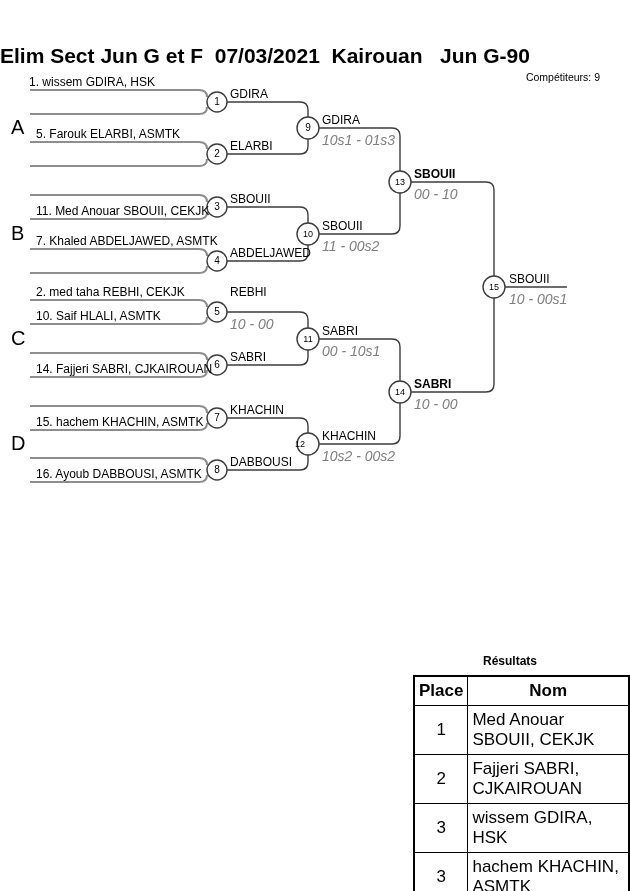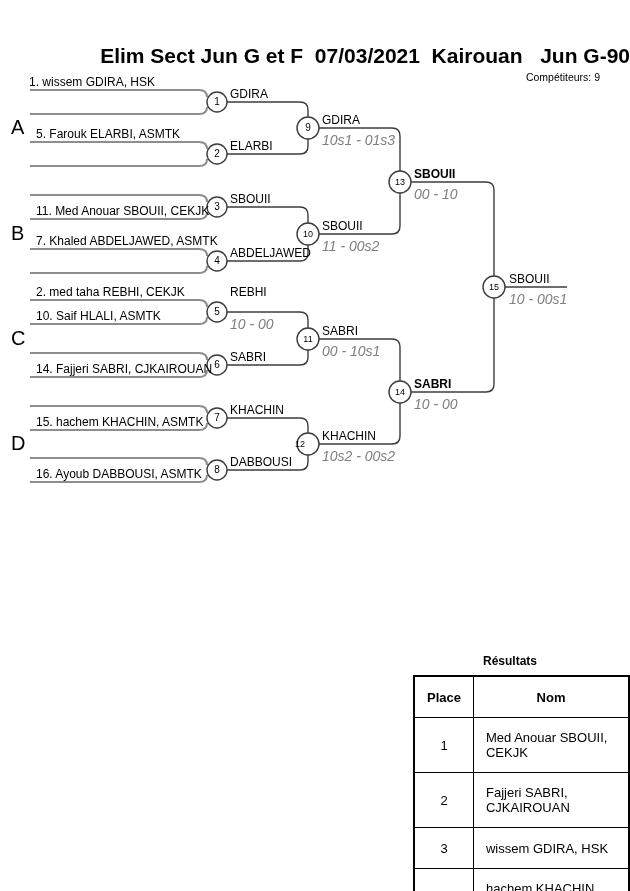--- a/index.html
+++ b/index.html
@@ -1,35 +1,35 @@
 <!DOCTYPE html>
 <html><head>
 <meta charset="utf-8">
 <style>
   html,body{margin:0;padding:0;background:#fff;}
   #page{position:relative;width:630px;height:891px;background:#fff;overflow:hidden;
         font-family:"Liberation Sans",sans-serif;color:#000;}
-  .title{position:absolute;top:44px;left:0;width:630px;text-align:right;
+  .title{position:absolute;top:44px;left:0;width:630px;text-align:left;
          font-size:21px;font-weight:bold;white-space:pre;letter-spacing:0;}
   .competitors{position:absolute;top:71px;right:30px;font-size:10.5px;}
   #bracket-svg{position:absolute;left:0;top:0;}
   .abs{position:absolute;white-space:pre;}
   .entrant{font-size:12px;}
   .winner{font-size:12px;}
   .winner.bold{font-weight:bold;}
   .score{font-size:14px;color:#7f7f7f;font-style:italic;}
   .circle-num{position:absolute;text-align:center;font-size:10px;}
   .circle-num.two{font-size:9px;}
   .section-letter{position:absolute;font-size:20px;}
   .results-heading{position:absolute;left:413px;top:654px;width:194px;text-align:center;
                    font-size:12px;font-weight:bold;}
   table.results{position:absolute;left:413px;top:675px;border-collapse:collapse;
                 table-layout:fixed;border:2px solid #000;}
-  table.results th,table.results td{border:1px solid #000;height:16px;padding:12px;
-                font-size:13px;overflow:hidden;}
+  table.results th,table.results td{border:1px solid #000;height:16px;padding:4px;
+                font-size:17px;overflow:hidden;}
   table.results th{font-weight:bold;text-align:center;}
   th.place,td.place{width:29px;text-align:center;}
   th.nom{width:160px;}
   td.nom{width:160px;text-align:left;padding-left:8px;}
 </style>
 </head>
 <body>
 
 <div id="page">
   <div class="title">Elim Sect Jun G et F  07/03/2021  Kairouan   Jun G-90</div>

